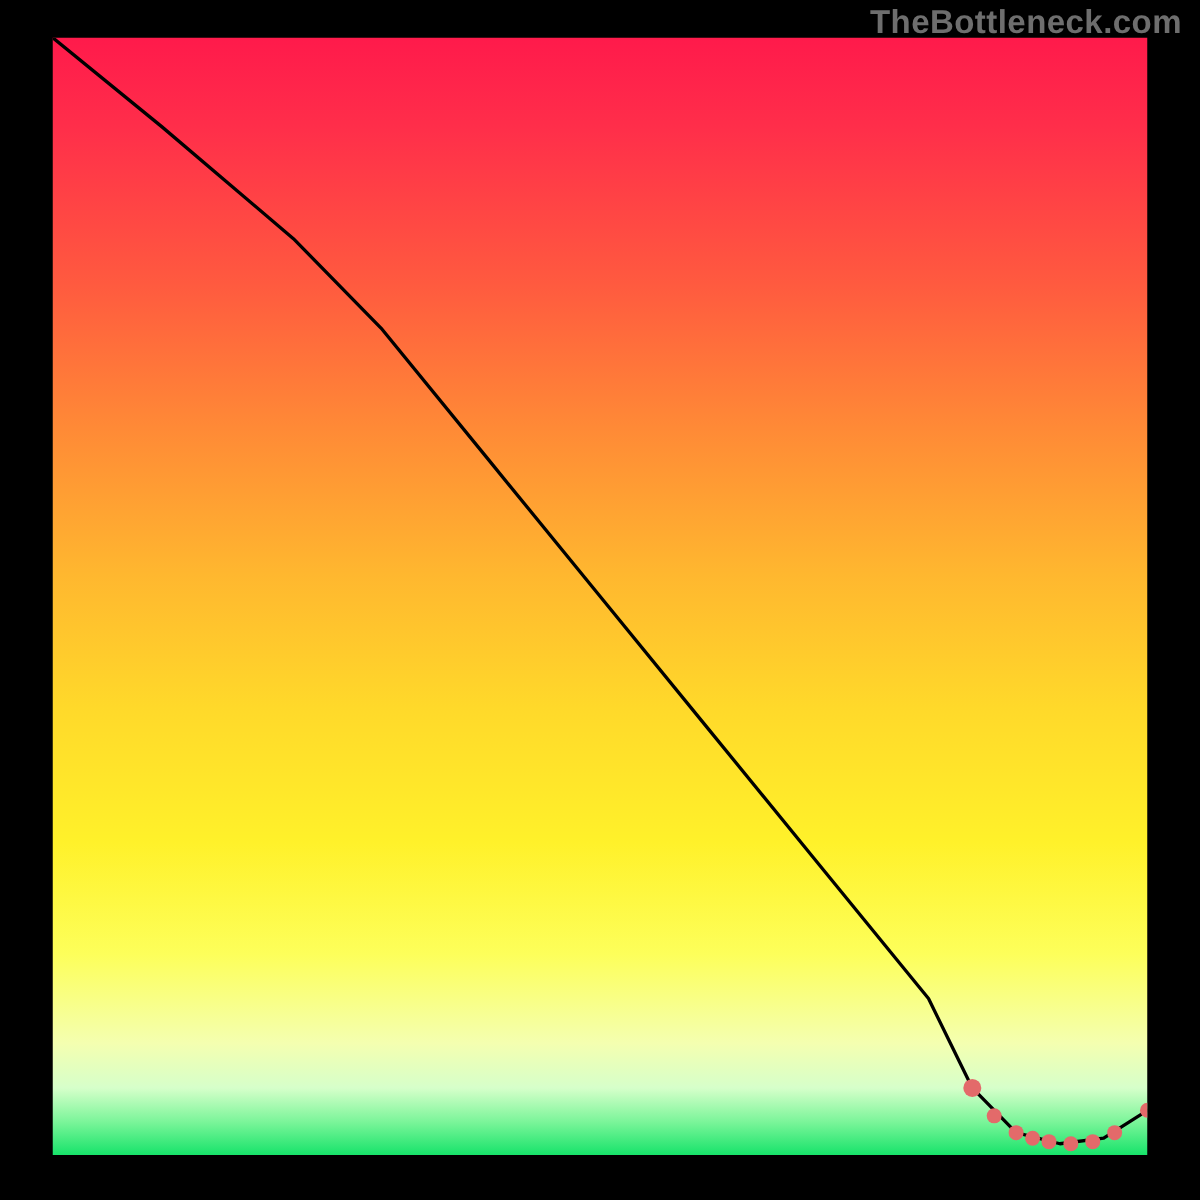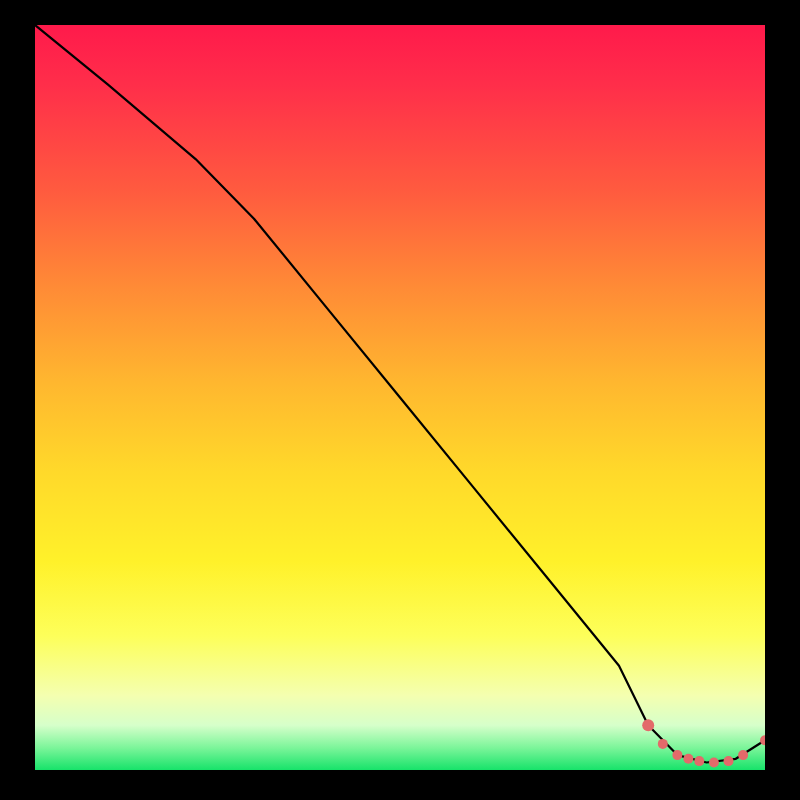--- a/index.html
+++ b/index.html
@@ -57,20 +57,21 @@
     position: absolute;
     inset: 0;
     width: 100%;
     height: 100%;
   }
 </style>
 </head>
 <body>
 
 <div class="stage">
+  <div class="watermark">TheBottleneck.com</div>
 
   <div class="plot">
     <div class="gradient"></div>
     <svg class="overlay" viewBox="0 0 730 745" preserveAspectRatio="none">
       <polyline id="curve-line" fill="none" stroke="#000000" stroke-width="2.2" stroke-linecap="round" stroke-linejoin="round" points="0.0,0.0 73.0,59.6 160.6,134.1 219.0,193.7 292.0,283.1 365.0,372.5 438.0,461.9 511.0,551.3 584.0,640.7 613.2,700.3 642.4,730.1 671.6,737.5 700.8,733.8 730.0,715.2"></polyline>
       <g id="marker-group">
           <circle cx="613.2" cy="700.3" r="6" fill="#e36a6a"></circle>
           <circle cx="627.8" cy="718.9" r="5" fill="#e36a6a"></circle>
           <circle cx="642.4" cy="730.1" r="5" fill="#e36a6a"></circle>
           <circle cx="653.4" cy="733.8" r="5" fill="#e36a6a"></circle>

